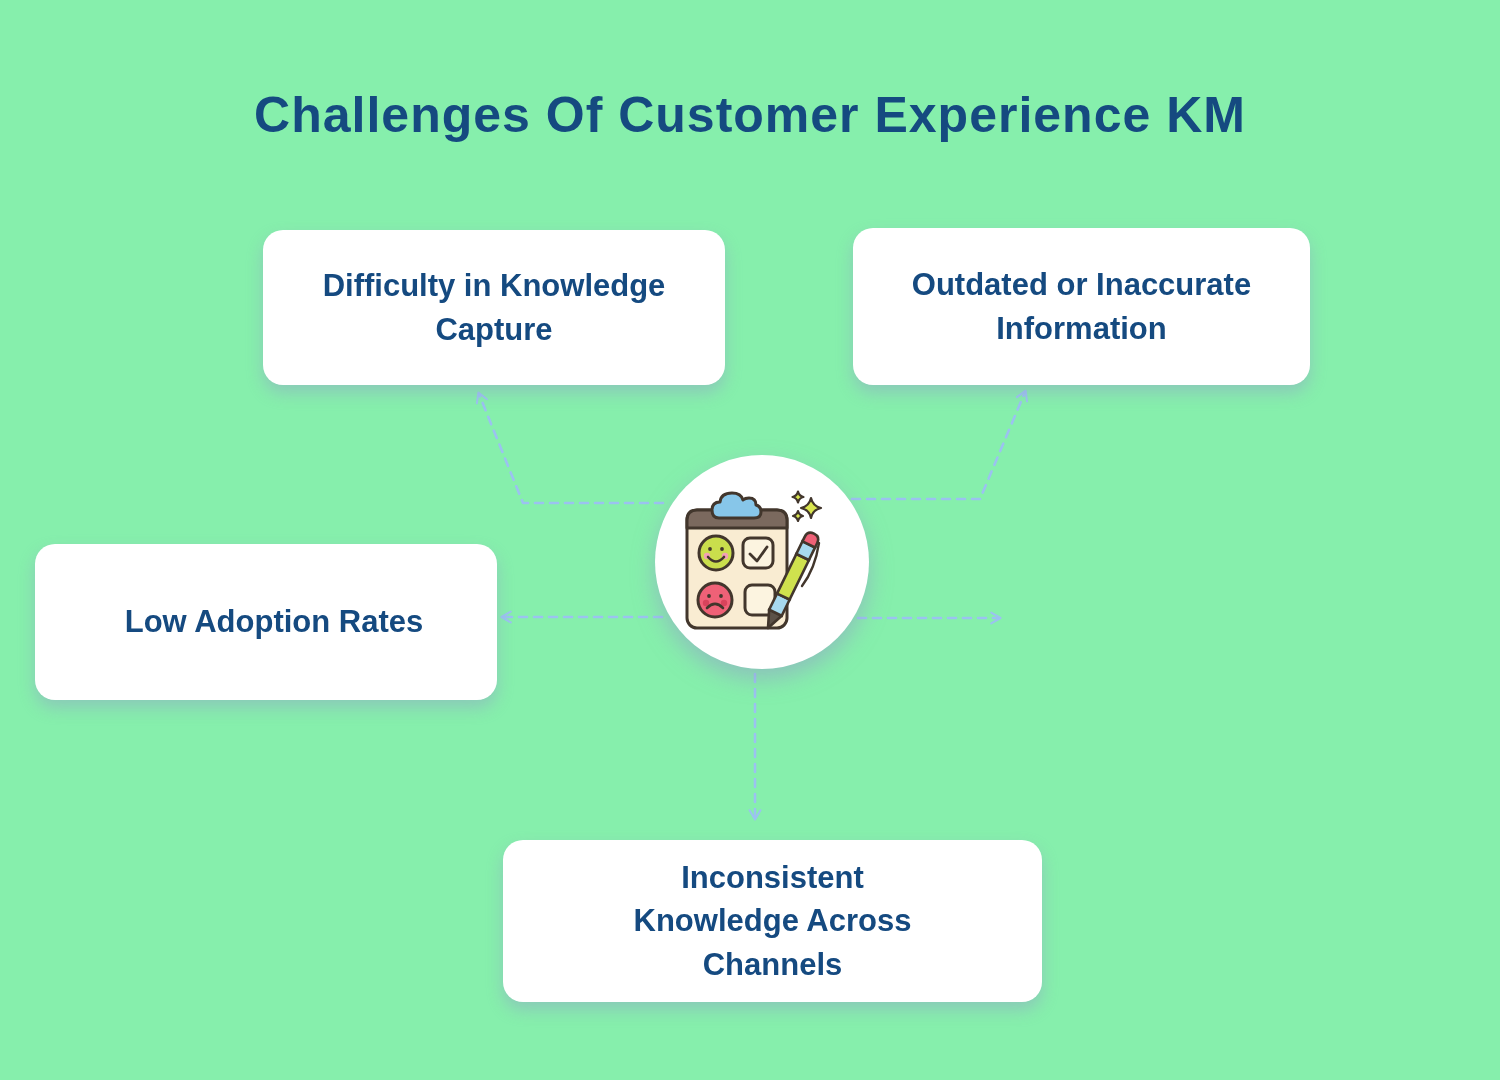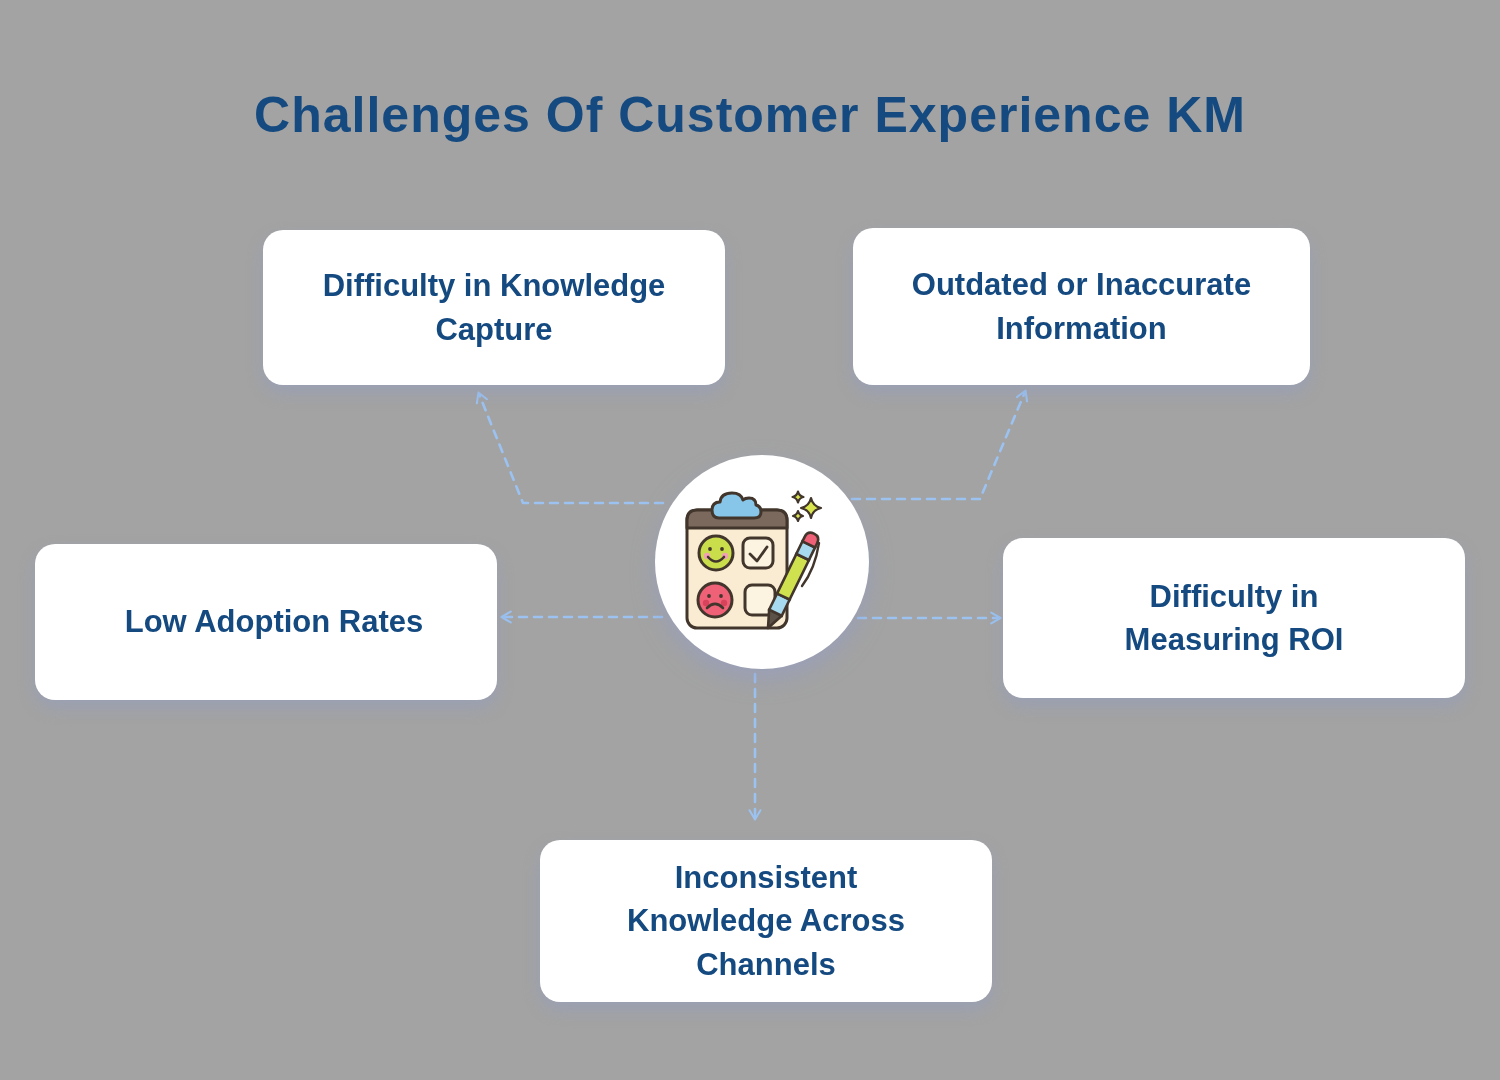--- a/index.html
+++ b/index.html
@@ -3,21 +3,21 @@
 <meta charset="utf-8">
 <style>
   * { margin: 0; padding: 0; box-sizing: border-box; }
   html, body { width: 1500px; height: 1080px; }
   body { font-family: "Liberation Sans", sans-serif; }
 
   .canvas {
     position: relative;
     width: 1500px;
     height: 1080px;
-    background: #a3a3a3;
+    background: #86efac;
     overflow: hidden;
   }
 
   .page-title {
     position: absolute;
     top: 86px;
     left: 0;
     width: 1500px;
     text-align: center;
     font-size: 50px;
@@ -49,21 +49,21 @@
     line-height: 1.4;
     color: #154a80;
     white-space: pre-line;
     padding: 0 14px;
   }
 
   .pos-top-left  { left: 263px;  top: 230px; width: 462px; height: 155px; }
   .pos-top-right { left: 853px;  top: 228px; width: 457px; height: 157px; }
   .pos-left      { left: 35px;   top: 544px; width: 462px; height: 156px; padding-left: 16px; }
   .pos-right     { left: 1003px; top: 538px; width: 462px; height: 160px; }
-  .pos-bottom    { left: 540px;  top: 840px; width: 452px; height: 162px; }
+  .pos-bottom    { left: 503px;  top: 840px; width: 539px; height: 162px; }
 
   .center-circle {
     position: absolute;
     left: 655px;
     top: 455px;
     width: 214px;
     height: 214px;
     background: #ffffff;
     border-radius: 50%;
     box-shadow: 0 10px 22px rgba(145, 157, 200, 0.55);
@@ -155,24 +155,20 @@
 
   <div class="card pos-top-right">
     <span class="card-label">Outdated or Inaccurate
 Information</span>
   </div>
 
   <div class="card pos-left">
     <span class="card-label">Low Adoption Rates</span>
   </div>
 
-  <div class="card pos-right">
-    <span class="card-label">Difficulty in
-Measuring ROI</span>
-  </div>
 
   <div class="card pos-bottom">
     <span class="card-label">Inconsistent
 Knowledge Across
 Channels</span>
   </div>
 
 </div>
 
 </body></html>

